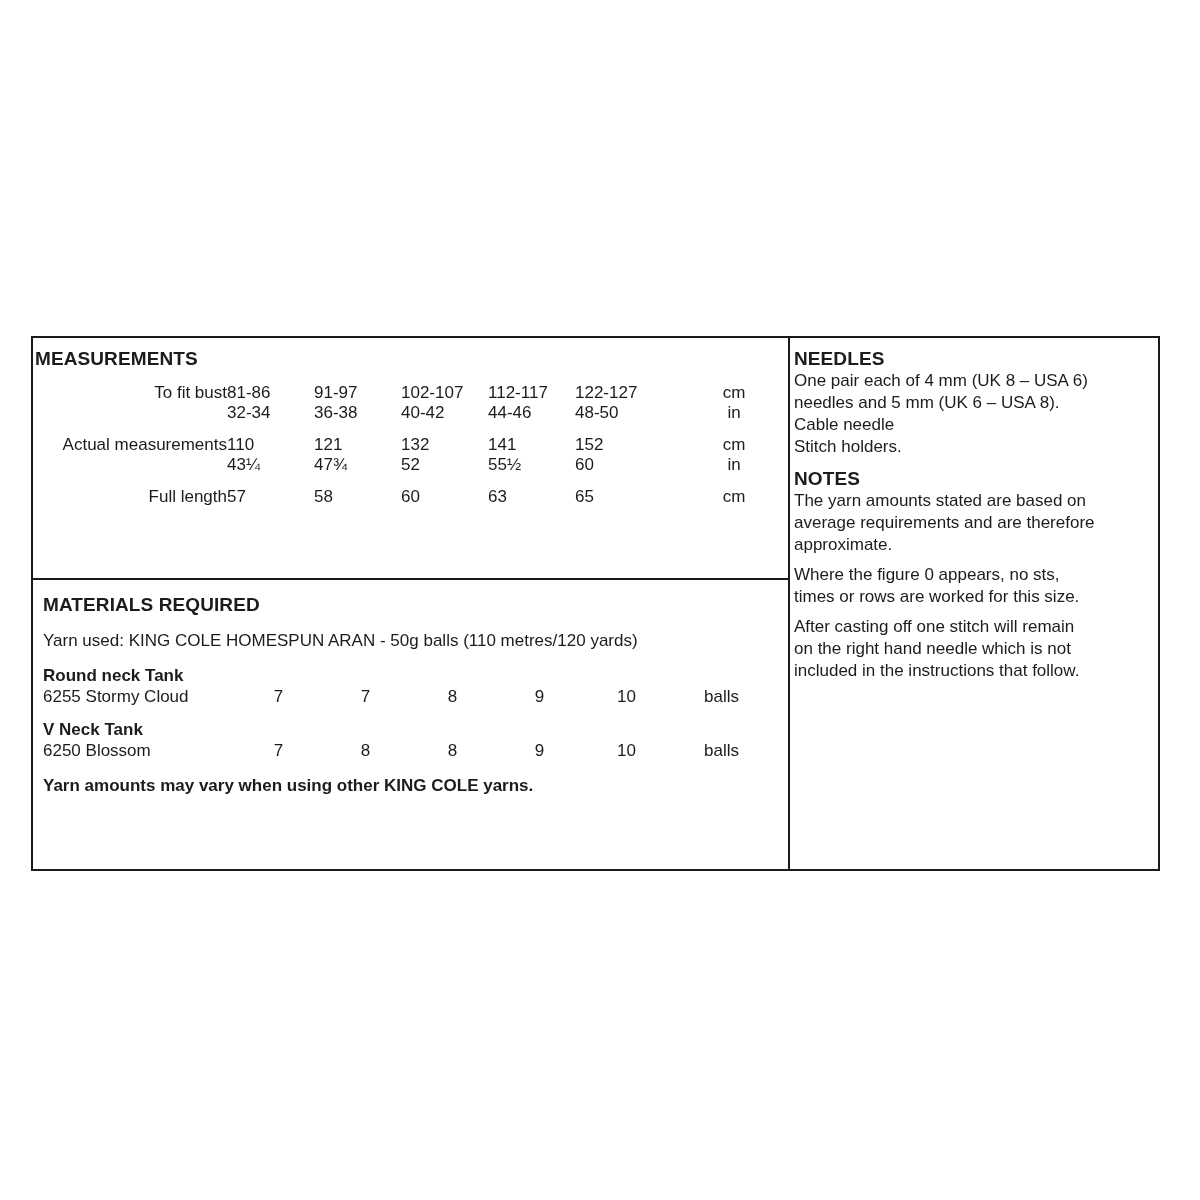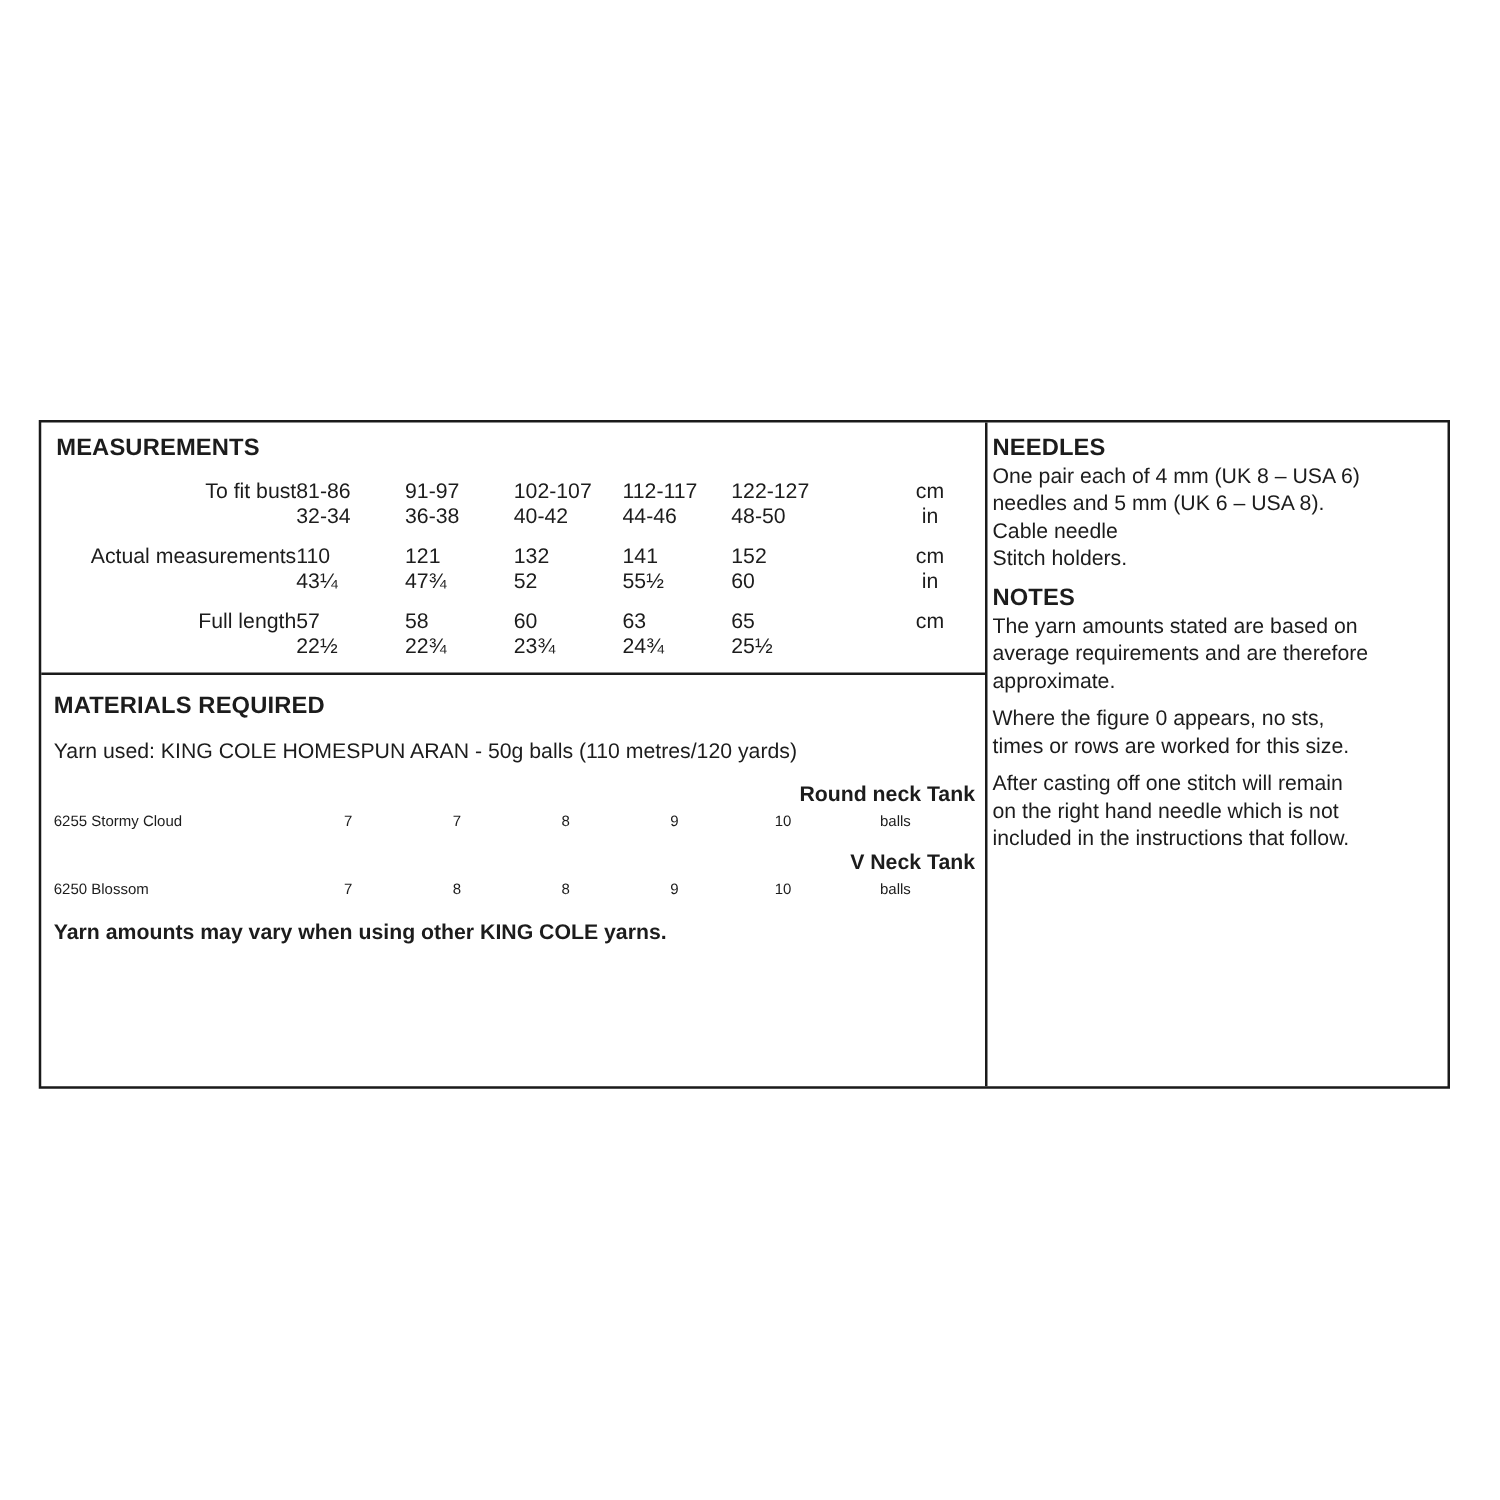--- a/index.html
+++ b/index.html
@@ -17,23 +17,23 @@
     display: flex;
     background: #ffffff;
   }
   .left-panel {
     width: 757px;
     border-right: 2px solid #1a1a1a;
     display: flex;
     flex-direction: column;
   }
   .measurements-section {
-    height: 202px;
+    height: 242px;
     border-bottom: 2px solid #1a1a1a;
-    padding: 9px 8px 0 12px;
+    padding: 9px 8px 0 2px;
   }
   .materials-section {
     flex: 1;
     padding: 13px 8px 0 10px;
   }
   .right-panel {
     flex: 1;
     padding: 9px 8px 0 4px;
   }
   .heading {
@@ -54,25 +54,25 @@
   }
   .mrow-group { margin-bottom: 12px; }
   .mgrid .val { text-align: left; }
   .mgrid .unit { text-align: center; padding-left: 34px; }
   .mgrid .rlabel { text-align: right; }
 
   
   .yarn-line { font-size: 17px; line-height: 20px; margin-bottom: 14px; }
   .bold { font-weight: normal; }
   .mat-item { margin-bottom: 12px; }
-  .mat-name { font-size: 17px; font-weight: bold; line-height: 22px; text-align: right; }
+  .mat-name { font-size: 17px; font-weight: bold; line-height: 22px; }
   .mat-row {
     display: grid;
     grid-template-columns: 192px 87px 87px 87px 87px 87px 110px;
-    font-size: 12px;
+    font-size: 17px;
     line-height: 20px;
   }
   .mat-row .val { text-align: center; }
   .mat-row .unit { text-align: left; padding-left: 34px; }
   .materials-note { font-size: 17px; font-weight: bold; line-height: 20px; margin-top: 15px; }
 
   
   .rp-section { margin-bottom: 9px; }
   .rp-body {
     font-size: 17px;
@@ -135,29 +135,20 @@
 
       <div class="mrow-group">
         <div class="mgrid">
             <div class="rlabel">Full length</div>
             <div class="val">57</div>
             <div class="val">58</div>
             <div class="val">60</div>
             <div class="val">63</div>
             <div class="val">65</div>
             <div class="unit">cm</div>
-          </div>
-        <div class="mgrid">
-            <div class="rlabel"></div>
-            <div class="val">22½</div>
-            <div class="val">22¾</div>
-            <div class="val">23¾</div>
-            <div class="val">24¾</div>
-            <div class="val">25½</div>
-            <div class="unit"></div>
           </div>
       </div>
     </div>
 
     <div class="materials-section">
       <div class="heading">MATERIALS REQUIRED</div>
 
       <div class="yarn-line"><span>Yarn used: </span><span class="bold">KING COLE HOMESPUN ARAN</span><span> - 50g balls (110 metres/120 yards)</span></div>
 
       <div class="mat-item">

